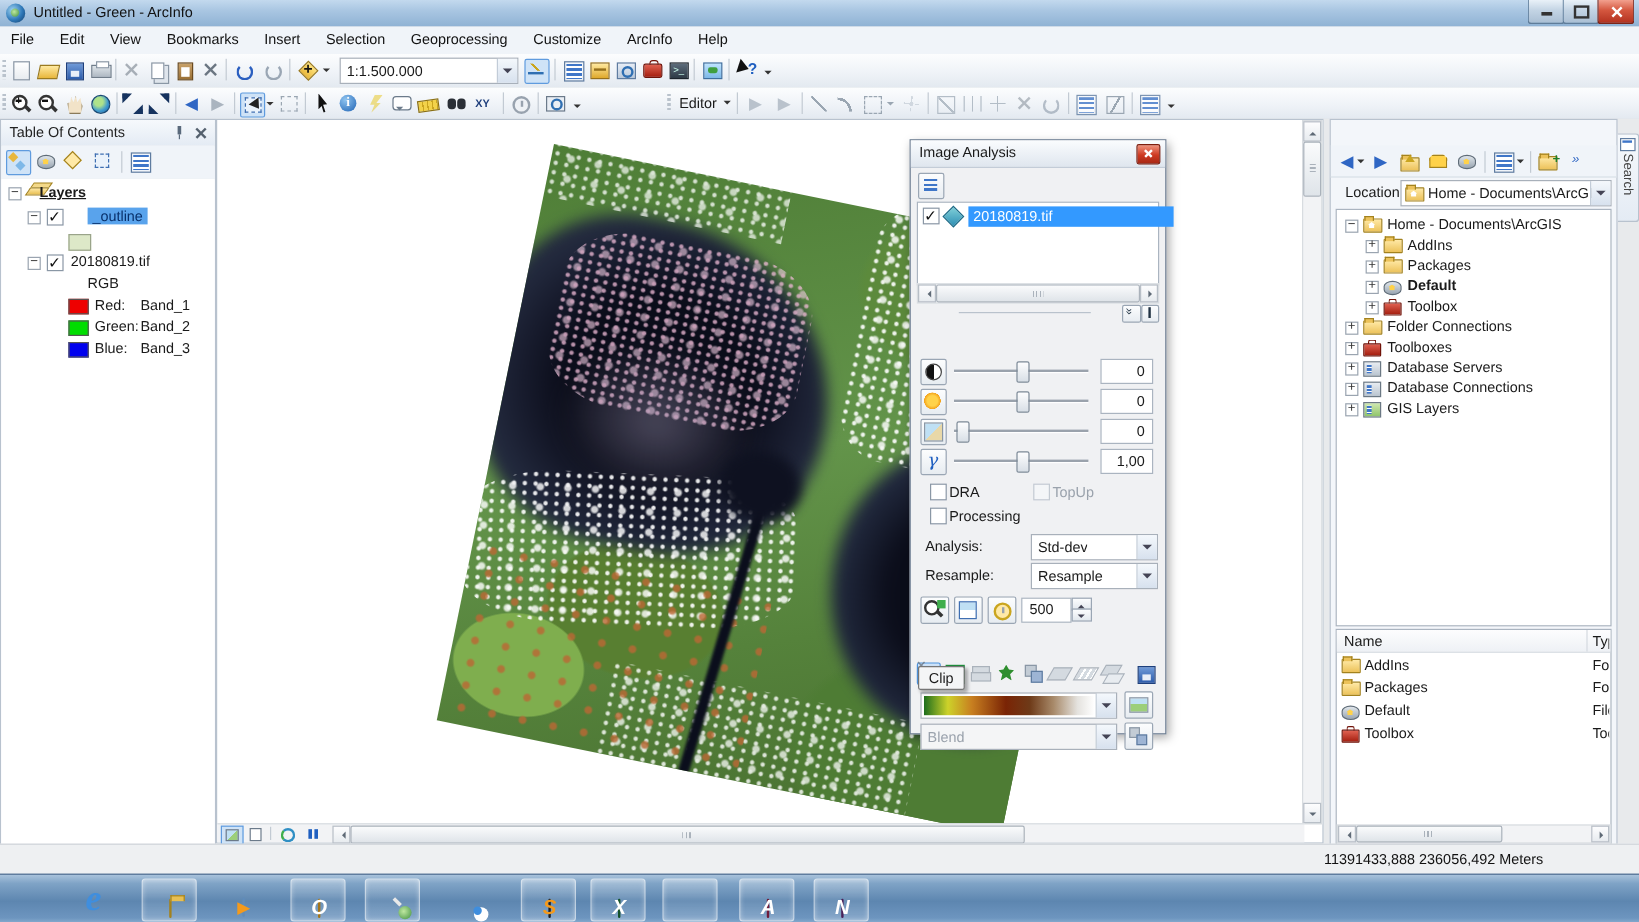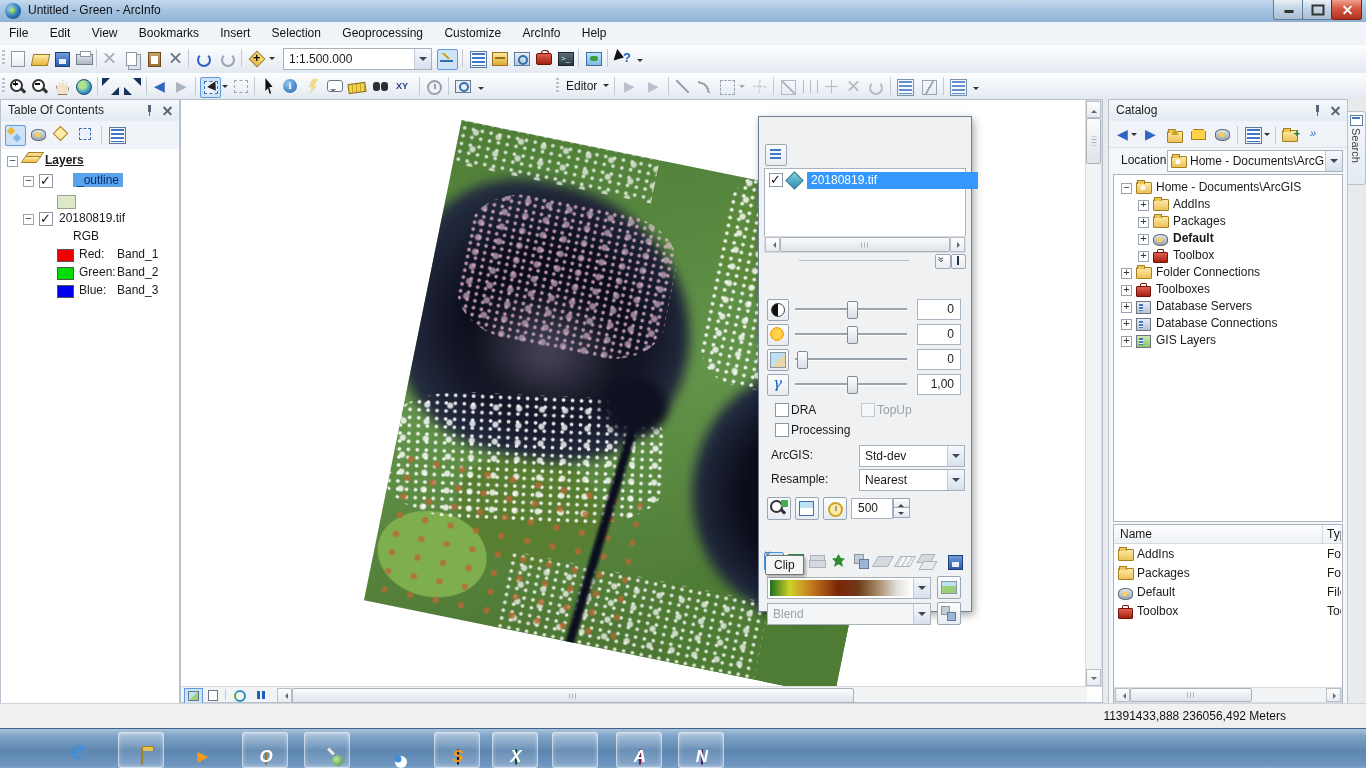--- a/index.html
+++ b/index.html
@@ -381,21 +381,21 @@
       <span class="mini" style="left:76px;">
         <i style="position:absolute;left:2px;top:3px;width:10px;height:10px;border:1px dashed #3f6fb2;background:#eaf2fb;"></i>
         </span>
       <span class="sep" style="left:100px;top:5px;"></span>
       <span class="mini ic-toc-win" style="left:106px;"></span>
     </div>
     <div class="abs" style="left:0;top:49px;width:100%;bottom:0;background:#fff;">
       <div class="trow" style="left:0;top:4px;">
         <span class="exp minus" style="left:6px;top:3px;"></span>
         <i class="abs" style="left:22px;top:3px;width:14px;height:5px;background:linear-gradient(#ffe9a6,#e8bf52);border:1px solid #a3821e;transform:skewX(-35deg);box-shadow:0 -4px 0 -1px #f4d98a,0 -4px 0 0 #a3821e;"></i>
-        <b class="abs" style="left:44px;text-decoration:underline;">Layers</b>
+        <b class="abs" style="left:32px;text-decoration:underline;">Layers</b>
       </div>
       <div class="trow" style="left:0;top:24px;">
         <span class="exp minus" style="left:22px;top:3px;"></span>
         <span class="cb checked" style="left:38px;top:1px;"></span>
         <span class="abs" style="left:72px;background:#59a3ec;padding:0 4px;color:#08306b;">_outline</span>
       </div>
       <div class="trow" style="left:0;top:44px;">
         <span class="sw" style="left:56px;top:2px;width:17px;height:12px;background:#dde8c8;border-color:#9aa48a;"></span>
       </div>
       <div class="trow" style="left:0;top:62px;">
@@ -458,20 +458,24 @@
           <i class="abs" style="left:3px;top:2px;width:8px;height:8px;border:2px solid #2f8fc4;border-radius:50%;border-left-color:#3fae4c;"></i>
         </span>
       <span class="viewbtn" style="left:72px;">
           <i class="abs" style="left:4px;top:3px;width:3px;height:8px;background:#1f5fc0;box-shadow:5px 0 0 #1f5fc0;"></i>
         </span>
       <span class="sbtn l" style="left:96px;top:1px;width:13px;height:13px;"></span>
       <span class="sthumb" style="left:111px;top:1px;width:560px;height:13px;"></span>
     </div>
 
     <div id="dialog">
+      <div id="dlg-title">
+        <span class="t">Image Analysis</span>
+        <span id="dlg-close"></span>
+      </div>
       <span class="boxbtn" style="left:6px;top:27px;width:20px;height:20px;">
         <i class="abs" style="left:4px;top:4px;width:11px;height:11px;background:repeating-linear-gradient(180deg,#3f76c8 0 2px,transparent 2px 4px);"></i>
         </span>
       <div class="white-box" style="left:5px;top:51px;width:200px;height:68px;">
         <div class="abs" style="left:1px;top:1px;right:1px;height:20px;display:flex;align-items:center;">
           <span class="cb checked" style="position:relative;left:3px;top:0;"></span>
           <i style="position:relative;left:8px;width:11px;height:11px;background:linear-gradient(135deg,#7fd0d8,#2f8fb4);transform:rotate(45deg);border:1px solid #1c6a86;"></i>
           <span style="position:relative;left:14px;background:#3399ff;color:#fff;padding:1px 6px 2px 4px;flex:1;">20180819.tif</span>
         </div>
       </div>
@@ -529,28 +533,28 @@
           <span class="v">1,00</span>
         </div>
 
       <span class="cb" style="left:16px;top:286px;"></span>
       <span class="lbl" style="left:32px;top:286px;">DRA</span>
       <span class="cb dis" style="left:102px;top:286px;"></span>
       <span class="lbl" style="left:118px;top:286px;color:#9aa2ac;">TopUp</span>
       <span class="cb" style="left:16px;top:306px;"></span>
       <span class="lbl" style="left:32px;top:306px;">Processing</span>
 
-      <span class="lbl" style="left:12px;top:331px;">ArcGIS:</span>
+      <span class="lbl" style="left:12px;top:331px;">Analysis:</span>
       <div class="combo" style="position:absolute;left:100px;top:328px;width:104px;">
         <span class="val">Std-dev</span>
           <span class="ar"></span>
         </div>
       <span class="lbl" style="left:12px;top:355px;">Resample:</span>
       <div class="combo" style="position:absolute;left:100px;top:352px;width:104px;">
-        <span class="val">Nearest</span>
+        <span class="val">Resample</span>
           <span class="ar"></span>
         </div>
 
       <span class="boxbtn" style="left:8px;top:380px;width:22px;height:21px;">
           <i class="mini mag" style="left:0;top:0;"></i>
           <i class="abs" style="right:2px;top:2px;width:7px;height:7px;background:#3fae4c;"></i>
         </span>
       <span class="boxbtn" style="left:36px;top:380px;width:22px;height:21px;">
           <i class="abs" style="left:3px;top:3px;width:13px;height:13px;border:1px solid #3f6fb2;background:linear-gradient(180deg,#bfe0f4 50%,#fff 50%);"></i>
         </span>
@@ -610,25 +614,20 @@
         </div>
       <span class="boxbtn" style="left:178px;top:485px;width:22px;height:21px;">
           <i class="abs" style="left:3px;top:3px;width:7px;height:7px;background:#c3ccd5;border:1px solid #8a97a5;"></i>
           <i class="abs" style="left:9px;top:9px;width:7px;height:7px;background:#9db4d4;border:1px solid #5f7ca0;"></i>
         </span>
       <div id="tooltip-clip"><span>Clip</span></div>
     </div>
   </div>
 
   <div class="panel" style="left:1108px;top:0;width:238px;height:604px;">
-    <div class="panel-hdr">
-      <span class="t">Catalog</span>
-      <span class="pin" style="right:24px;"></span>
-      <span class="xclose" style="right:6px;"></span>
-    </div>
     <div class="abs" style="left:0;top:21px;width:100%;height:26px;background:#f0f4f9;border-bottom:1px solid #d8dfe7;">
       <span class="mini bigtri" style="left:4px;color:#2f66c4;">◀</span>
       <span class="caret" style="left:22px;top:12px;"></span>
       <span class="mini bigtri" style="left:32px;color:#2f66c4;">▶</span>
       <span class="mini" style="left:56px;">
           <i class="f-folder" style="left:2px;top:6px;"></i>
           <i class="abs" style="left:6px;top:0;border:4px solid transparent;border-bottom:6px solid #caa51f;"></i>
         </span>
       <span class="mini" style="left:80px;">
           <i class="abs" style="left:2px;top:4px;width:13px;height:9px;background:#ffd24a;border:1px solid #a3821e;clip-path:polygon(50% -40%,115% 45%,100% 45%,100% 100%,0 100%,0 45%,-15% 45%);"></i>

